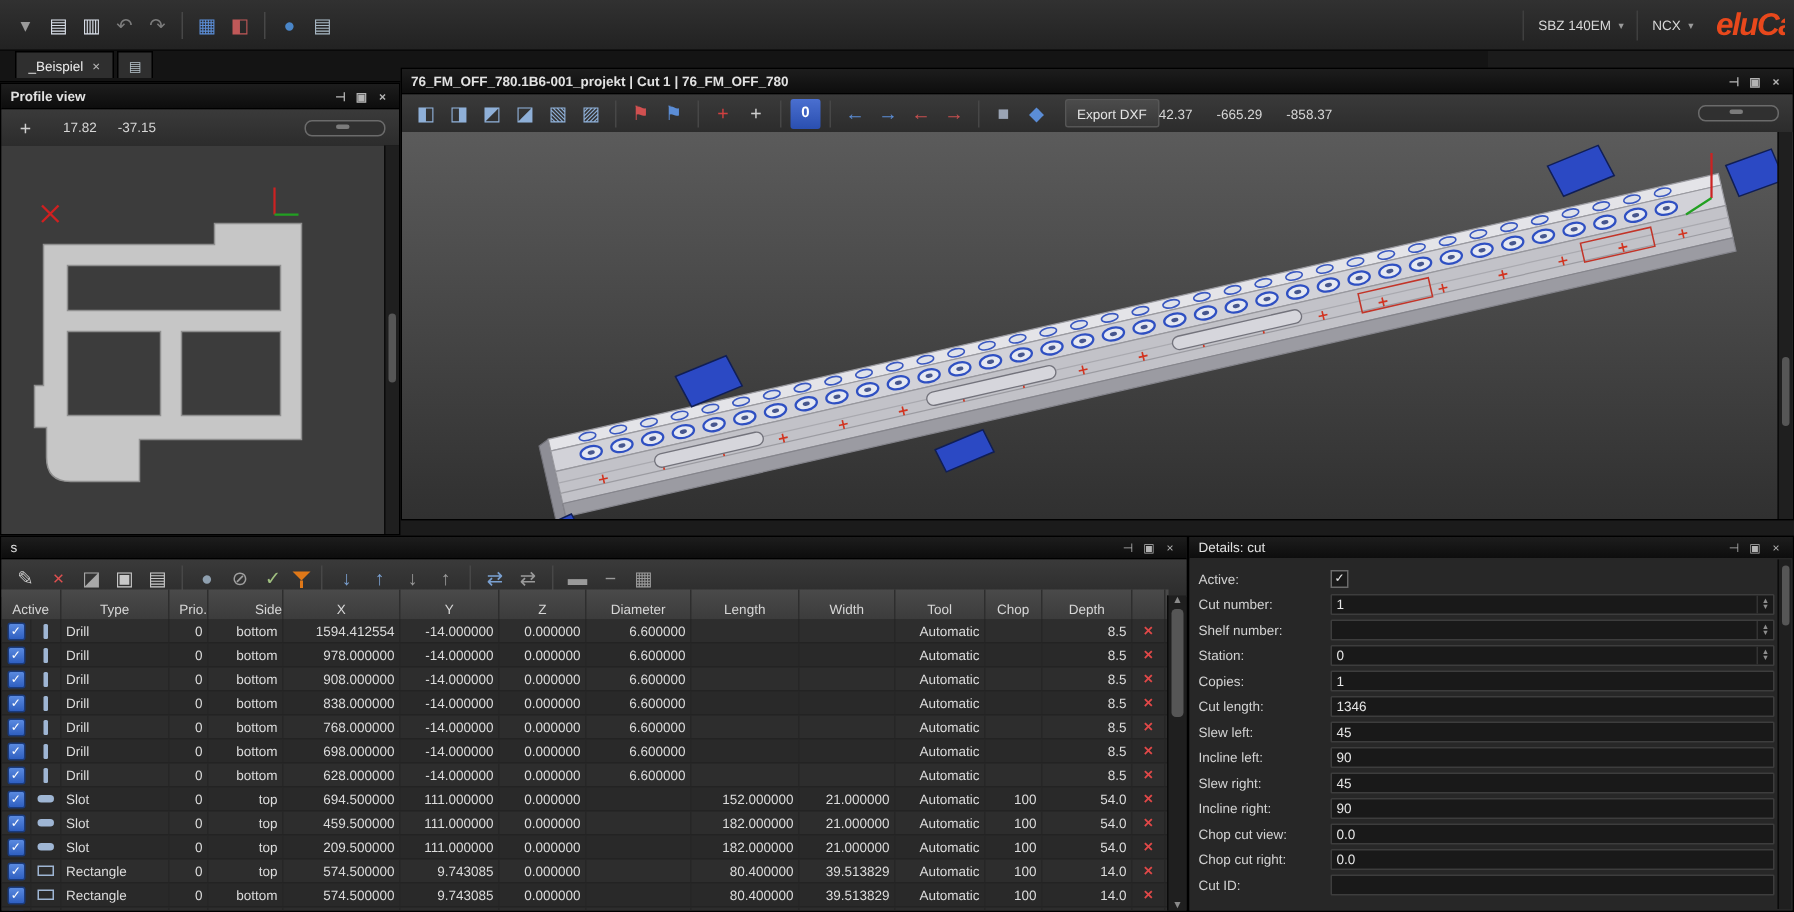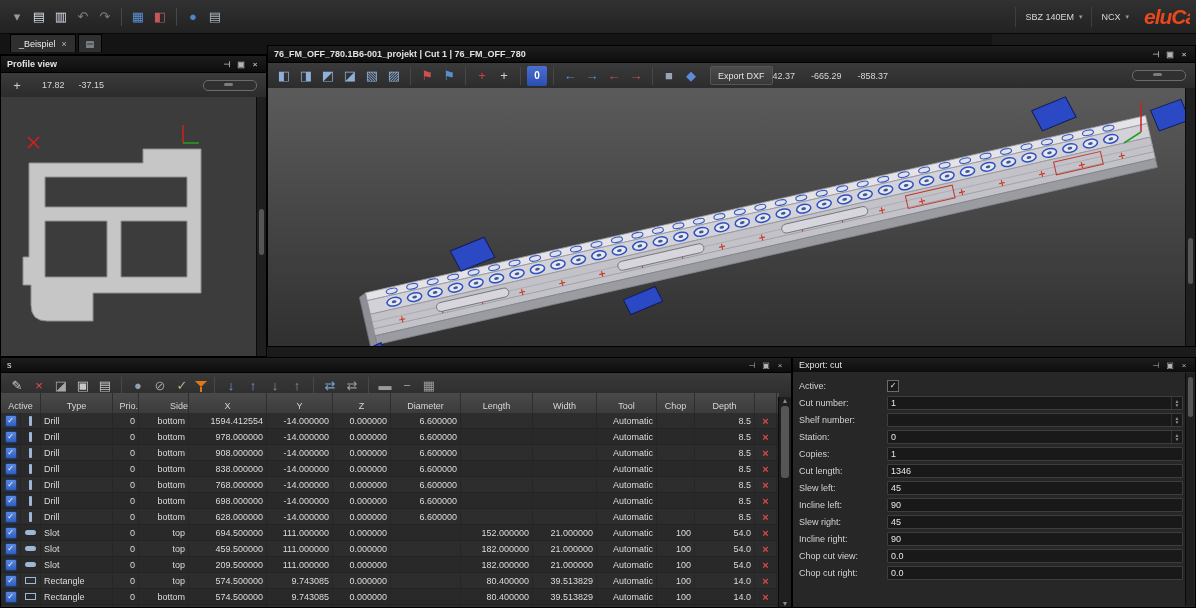--- a/index.html
+++ b/index.html
@@ -753,21 +753,21 @@
     </div>
   <div id="ops-vscroll" class="vstrip">
     <span>▲</span>
     <div class="vpill"></div>
     <span style="margin-top:auto">▼</span>
   </div>
 </div>
 
 <div id="details-panel" class="panel">
   <div class="ptitle small">
-    <span>Export: cut</span>
+    <span>Details: cut</span>
     <span class="wins">
         <span class="win-icon">⊣</span>
         <span class="win-icon">▣</span>
         <span class="win-icon">×</span>
       </span>
   </div>
   <div id="details-body">
       <div class="dt-row">
         <span class="dt-label">Active:</span>
         <span class="dchk">✓</span>
@@ -843,17 +843,23 @@
         <span class="dt-input">
           <span class="dt-value">0.0</span>
         </span>
       </div>
       <div class="dt-row">
         <span class="dt-label">Chop cut right:</span>
         <span class="dt-input">
           <span class="dt-value">0.0</span>
         </span>
       </div>
+      <div class="dt-row">
+        <span class="dt-label">Cut ID:</span>
+        <span class="dt-input">
+          <span class="dt-value"></span>
+        </span>
+      </div>
     </div>
   <div id="details-vstrip" class="vstrip">
       <div class="vpill"></div>
     </div>
 </div>
 
 </body></html>

